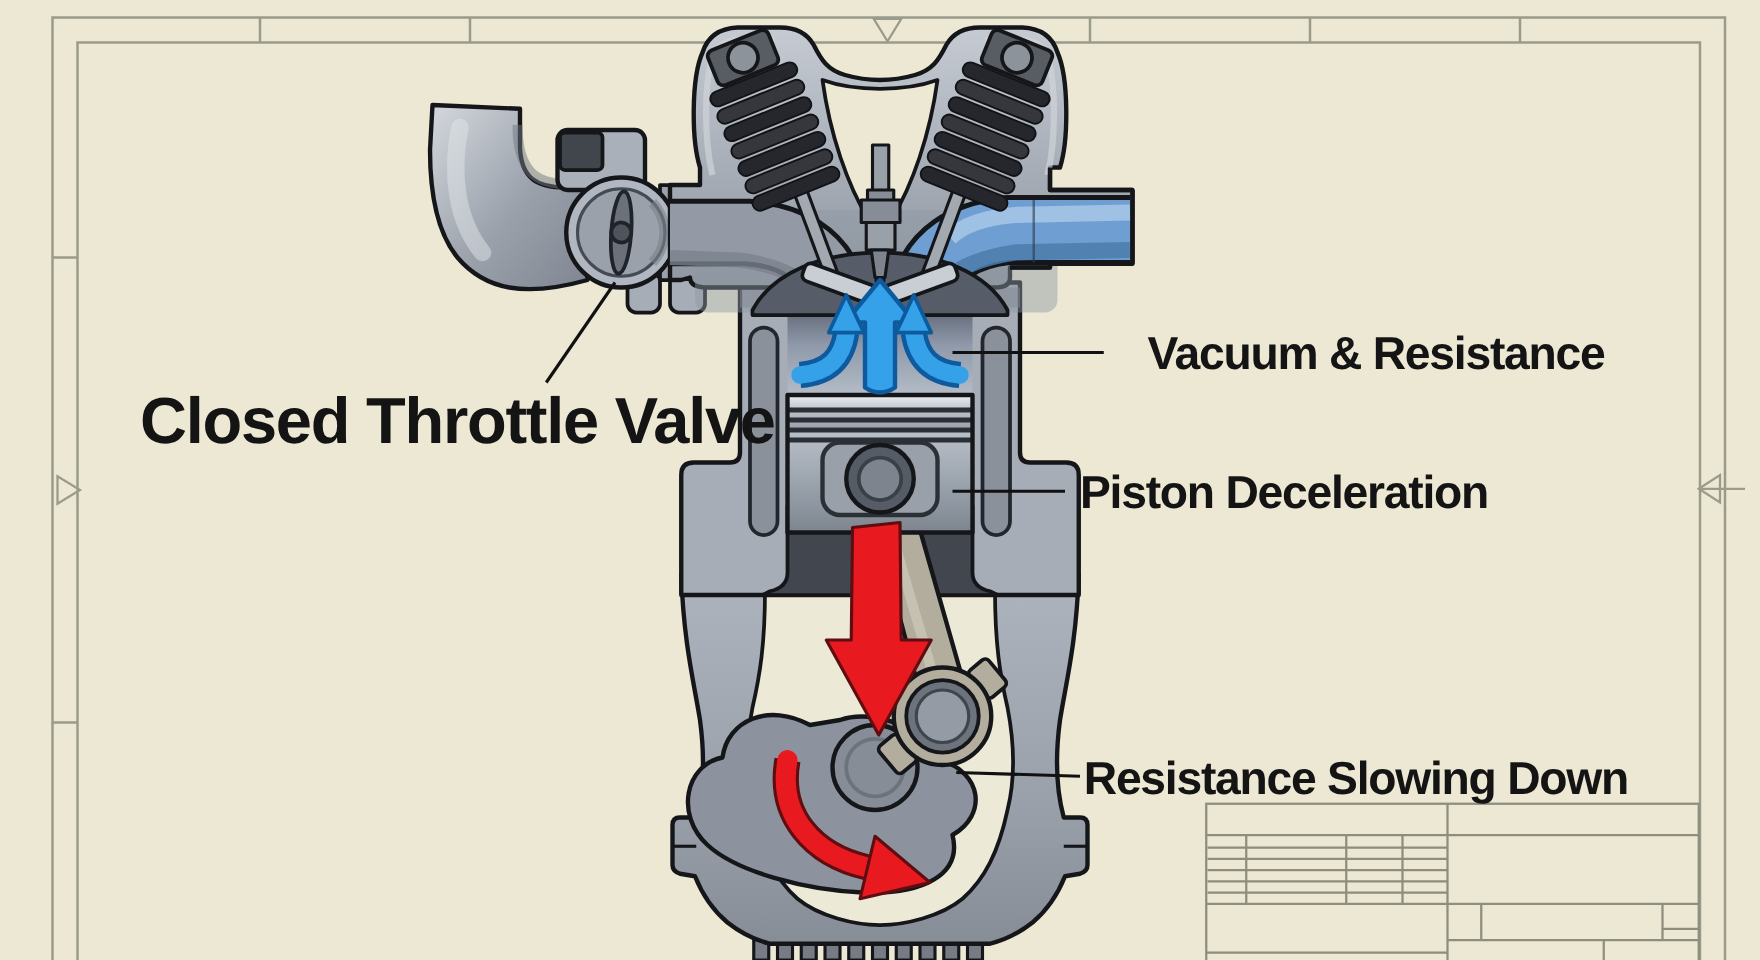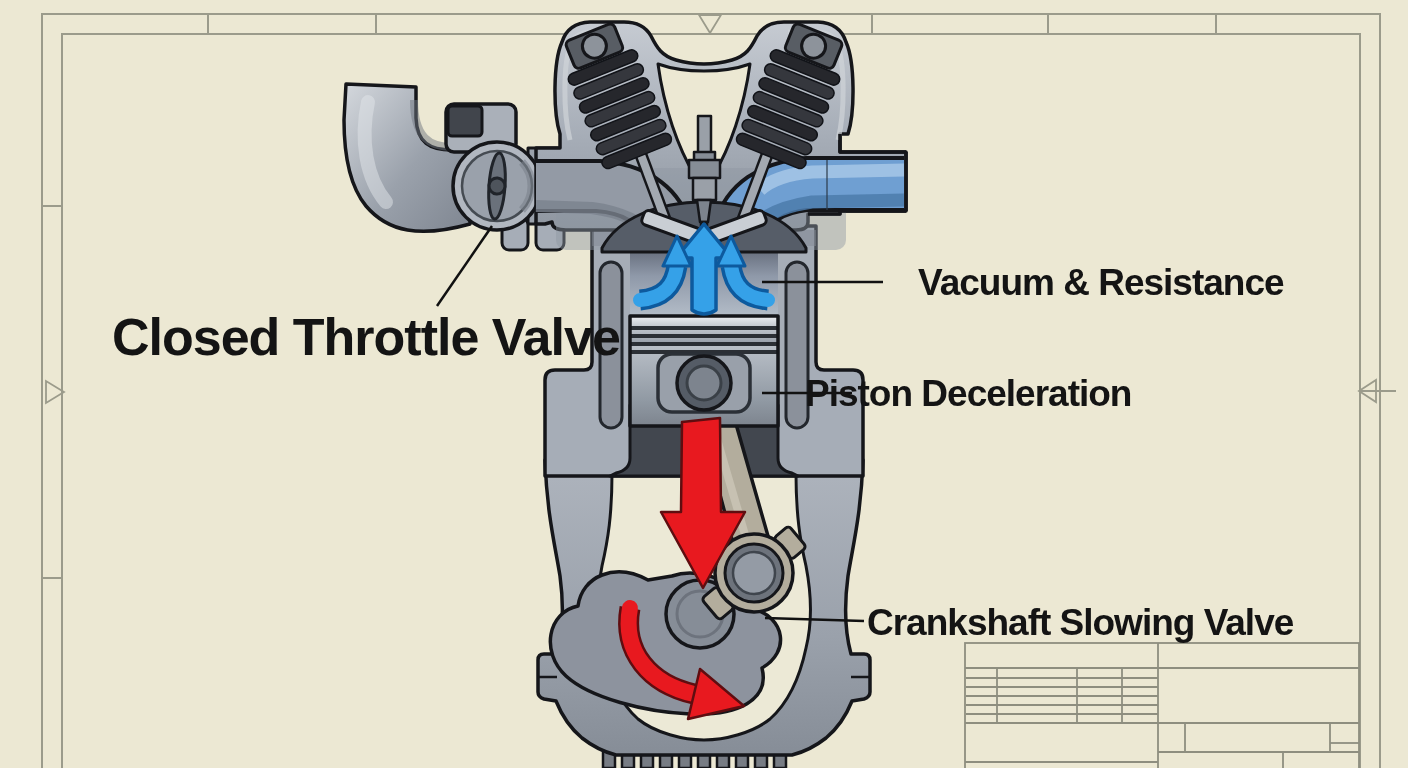--- a/index.html
+++ b/index.html
@@ -3,21 +3,21 @@
 <meta charset="utf-8">
 <style>
   html,body{margin:0;padding:0;}
   .page{position:relative;width:1408px;height:768px;background:#ece8d3;overflow:hidden;
         font-family:"Liberation Sans",sans-serif;}
   .page svg{position:absolute;left:0;top:0;}
   .lbl{position:absolute;font-weight:700;font-size:37px;line-height:1.1;color:#141414;
        letter-spacing:-1px;white-space:nowrap;}
   #lbl-throttle{left:112px;top:309px;font-size:52px;}
   #lbl-vacuum{left:886px;top:263px;margin-left:32px;}
-  #lbl-piston{left:805px;top:374px;}
+  #lbl-piston{left:864px;top:374px;}
   #lbl-crank{left:867px;top:603px;}
 </style>
 </head>
 <body>
 
 <div class="page">
 <svg width="1408" height="768" viewBox="0 0 1408 768">
   <defs>
     <linearGradient id="gMetalV" x1="0" y1="0" x2="0" y2="1">
       <stop offset="0" stop-color="#c6cbd2"></stop>
@@ -304,14 +304,14 @@
       <line x1="762" y1="282" x2="883" y2="282"></line>
       <line x1="762" y1="393" x2="852" y2="393"></line>
       <line x1="765" y1="618" x2="864" y2="621"></line>
     </g>
   </g>
 </svg>
 
   <div class="lbl" id="lbl-throttle">Closed Throttle Valve</div>
   <div class="lbl" id="lbl-vacuum">Vacuum &amp; Resistance</div>
   <div class="lbl" id="lbl-piston">Piston Deceleration</div>
-  <div class="lbl" id="lbl-crank">Crankshaft Slowing Valve</div>
+  <div class="lbl" id="lbl-crank">Resistance Slowing Down</div>
 </div>
 
 </body></html>

